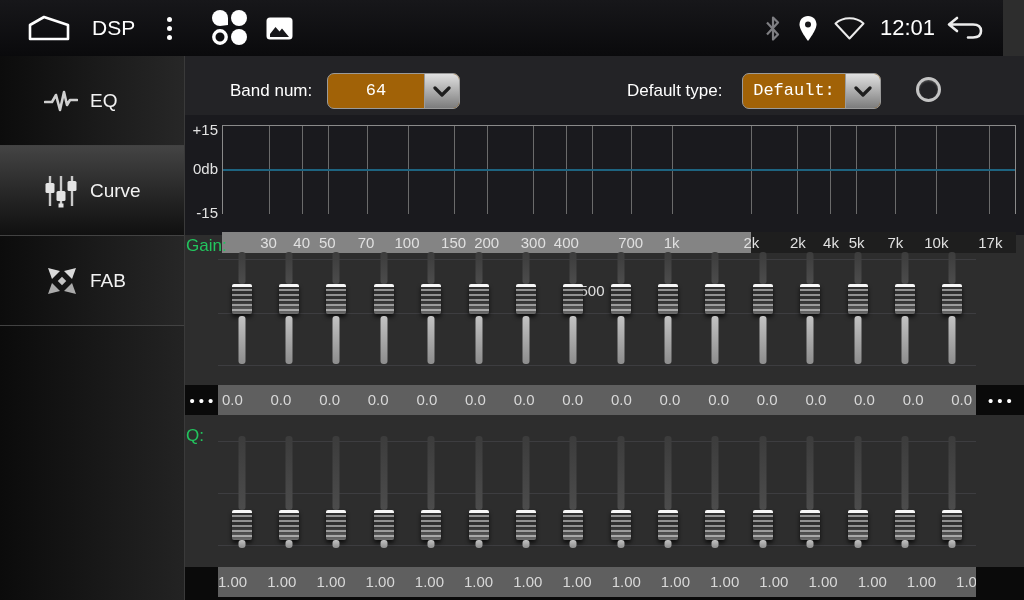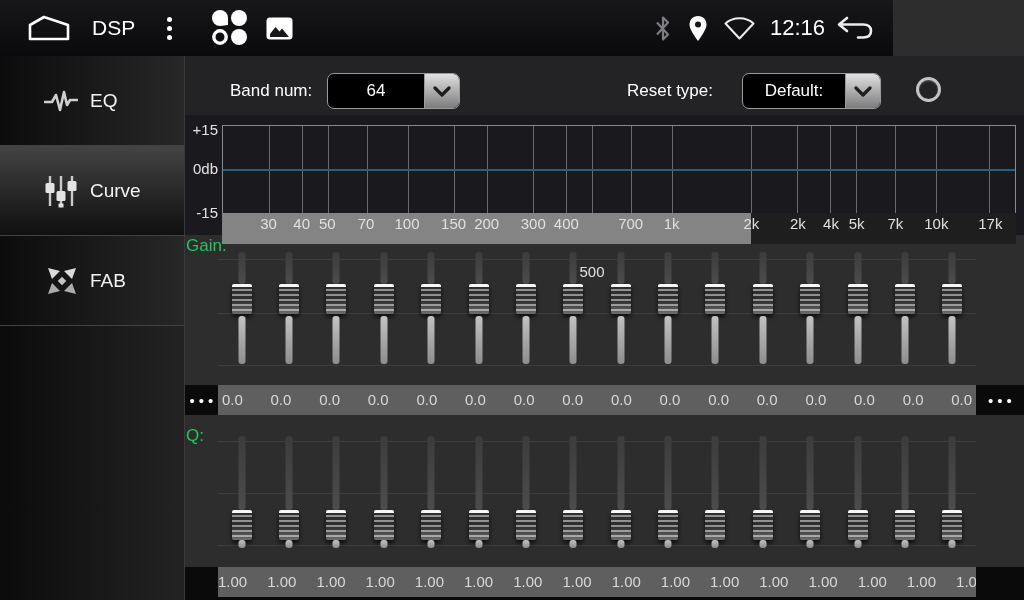--- a/index.html
+++ b/index.html
@@ -1,20 +1,20 @@
 <!DOCTYPE html>
 <html><head>
 <meta charset="utf-8">
 <style>
   html,body{margin:0;padding:0;background:#000;}
   .screen{position:relative;width:1024px;height:600px;overflow:hidden;
           font-family:"Liberation Sans",sans-serif;background:#2d2d2d;color:#fff;
           -webkit-font-smoothing:antialiased;}
   
-  .statusbar{position:absolute;left:0;top:0;width:893px;height:56px;
+  .statusbar{position:absolute;left:0;top:0;width:1003px;height:56px;
              background:linear-gradient(180deg,#17171a,#0a0a0c);
              display:flex;align-items:center;z-index:5;}
   .sb-home{margin-left:26px;display:flex;}
   .sb-title{margin-left:20px;font-size:21px;color:#fff;}
   .sb-menu{margin-left:26px;display:flex;flex-direction:column;gap:4px;padding:6px;}
   .sb-menu i{width:5px;height:5px;border-radius:50%;background:#fff;}
   .sb-apps{margin-left:32px;display:flex;}
   .sb-gallery{margin-left:16px;display:flex;}
   .sb-right{margin-left:auto;display:flex;align-items:center;}
   .sb-right>*{margin-right:14px;}
@@ -28,36 +28,36 @@
   .side-item.active{background:linear-gradient(180deg,#444 0%,#262626 55%,#101010 100%);}
   .side-icon{width:40px;display:flex;align-items:center;}
   .side-label{font-size:19px;color:#f2f2f2;margin-left:6px;}
   
   .main{position:absolute;left:185px;top:56px;width:839px;height:544px;background:#2d2d2d;}
   .top-zone{position:absolute;left:0;top:0;width:839px;height:179px;background:#202023;}
   .controls{position:absolute;left:0;top:0;width:839px;height:59px;background:#232326;}
   .ctl-label{position:absolute;top:25px;font-size:17px;color:#fff;}
   .lbl-band{left:45px;} .lbl-custom{left:442px;}
   .dropdown{position:absolute;top:17px;height:34px;border:1px solid #9a9a9a;border-radius:7px;
-            background:#000000;display:flex;overflow:hidden;cursor:pointer;}
+            background:#a16207;display:flex;overflow:hidden;cursor:pointer;font-family:Liberation Mono, monospace;}
   .dd-band{left:142px;width:131px;} .dd-custom{left:557px;width:137px;}
   .dd-value{flex:1;font-size:17px;color:#fff;text-align:center;line-height:34px;}
   .dd-btn{width:34px;background:linear-gradient(180deg,#e0e0e0,#7c7c7c);
           border-left:1px solid #9a9a9a;display:flex;align-items:center;justify-content:center;}
   .reset-radio{position:absolute;left:731px;top:21px;width:19px;height:19px;border-radius:50%;
                border:3px solid #c4c4c4;background:transparent;box-shadow:inset 0 1px 2px #555;cursor:pointer;}
   .lbl-reset{left:763px;margin-top:36px;}
   
   .graph{position:absolute;left:0;top:59px;width:839px;height:120px;background:#1a1a1e;}
   .ylab{position:absolute;left:0;width:33px;text-align:right;font-size:15px;color:#e2e2e2;}
   .grid{position:absolute;left:37px;top:10px;width:794px;height:89px;
         border-top:1px solid #8a8a8a;border-left:1px solid #8a8a8a;border-right:1px solid #8a8a8a;box-sizing:border-box;}
   .vline{position:absolute;top:0;bottom:0;width:1px;background:#6b6b6b;}
   .zero-line{position:absolute;left:0;right:0;height:2px;background:#1e6480;z-index:2;}
-  .freq-strip{position:absolute;left:37px;top:98px;width:794px;height:31px;text-align:right;}
+  .freq-strip{position:absolute;left:37px;top:117px;width:794px;height:21px;text-align:right;}
   .ftick{position:absolute;top:0;height:21px;line-height:22px;transform:translateX(-50%);
          font-size:15px;color:#e0e0e0;white-space:nowrap;}
   
   .section-label{position:absolute;left:1px;font-size:17px;color:#22c55e;}
   .lbl-gain{top:180px;} .lbl-q{top:370px;}
   .hline{position:absolute;left:33px;width:758px;height:1px;background:#3d3d40;}
   .slider-row{position:absolute;left:33px;width:758px;height:120px;display:flex;}
   .row-gain{top:192px;} .row-q{top:376px;}
   .cell{flex:1;position:relative;}
   .track-top,.track-bot{position:absolute;left:50%;transform:translateX(-50%);width:7px;border-radius:3px;cursor:pointer;}
@@ -129,21 +129,21 @@
         <svg width="22" height="27" viewBox="0 0 22 27">
             <path d="M11 1 C5.8 1 2.5 5 2.5 9.6 C2.5 15.4 11 26 11 26 S19.5 15.4 19.5 9.6 C19.5 5 16.2 1 11 1 Z" fill="#fff"></path>
             <circle cx="11" cy="9.5" r="3" fill="#17171a"></circle>
           </svg>
       </span>
       <span>
         <svg width="33" height="26" viewBox="0 0 33 26">
             <path d="M2.5 8.5 C10 1.5 23 1.5 30.5 8.5 L16.5 23.5 Z" fill="none" stroke="#ececec" stroke-width="2" stroke-linejoin="round"></path>
           </svg>
       </span>
-      <span class="sb-time">12:16</span>
+      <span class="sb-time">12:01</span>
       <span class="sb-back">
         <svg width="40" height="26" viewBox="0 0 40 26">
           <path d="M12 3 L4 9.5 L12 16 M4 9.5 H28 Q36 9.5 36 16 Q36 22.5 28 22.5 H23" fill="none" stroke="#ececec" stroke-width="2.6" stroke-linejoin="round" stroke-linecap="round"></path>
         </svg>
       </span>
     </span>
   </div>
 
   <div class="sidebar">
     <div class="side-item">
@@ -197,21 +197,21 @@
       <div class="controls">
         <span class="ctl-label lbl-band">Band num:</span>
         <div class="dropdown dd-band">
           <span class="dd-value">64</span>
           <span class="dd-btn">
             <svg width="18" height="11" viewBox="0 0 18 11">
                 <polyline points="2,2 9,9 16,2" fill="none" stroke="#1e1e1e" stroke-width="3.2" stroke-linecap="round" stroke-linejoin="round"></polyline>
               </svg>
           </span>
         </div>
-        <span class="ctl-label lbl-custom">Reset type:</span>
+        <span class="ctl-label lbl-custom">Default type:</span>
         <div class="dropdown dd-custom">
           <span class="dd-value">Default:</span>
           <span class="dd-btn">
             <svg width="18" height="11" viewBox="0 0 18 11">
                 <polyline points="2,2 9,9 16,2" fill="none" stroke="#1e1e1e" stroke-width="3.2" stroke-linecap="round" stroke-linejoin="round"></polyline>
               </svg>
           </span>
         </div>
         <div class="reset-radio"></div>
         <span class="ctl-label lbl-reset">Reset</span>

